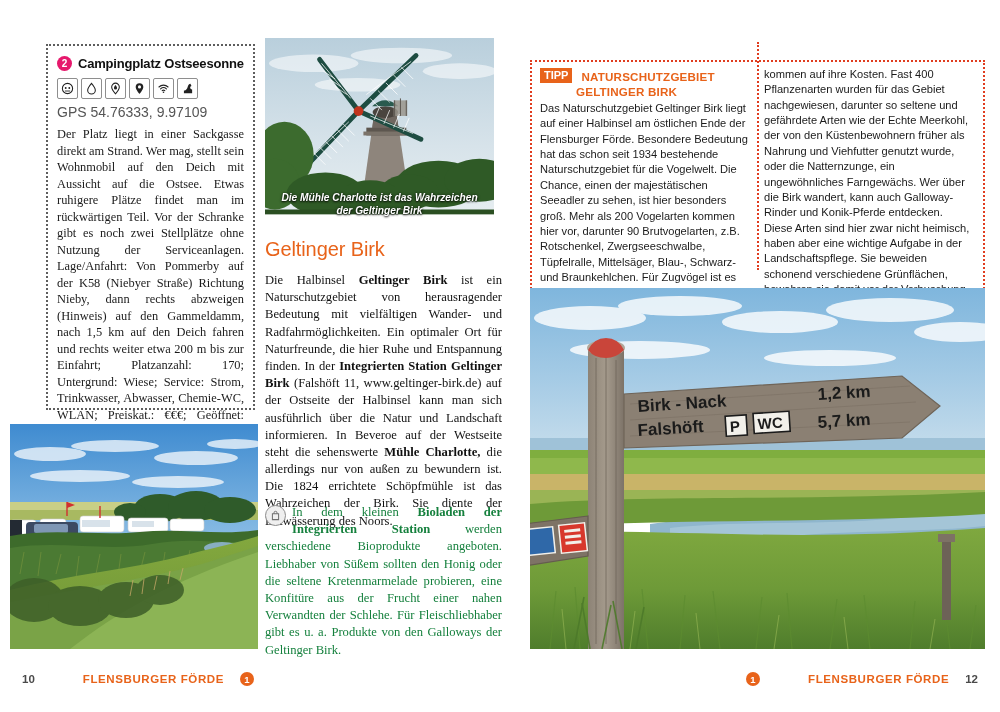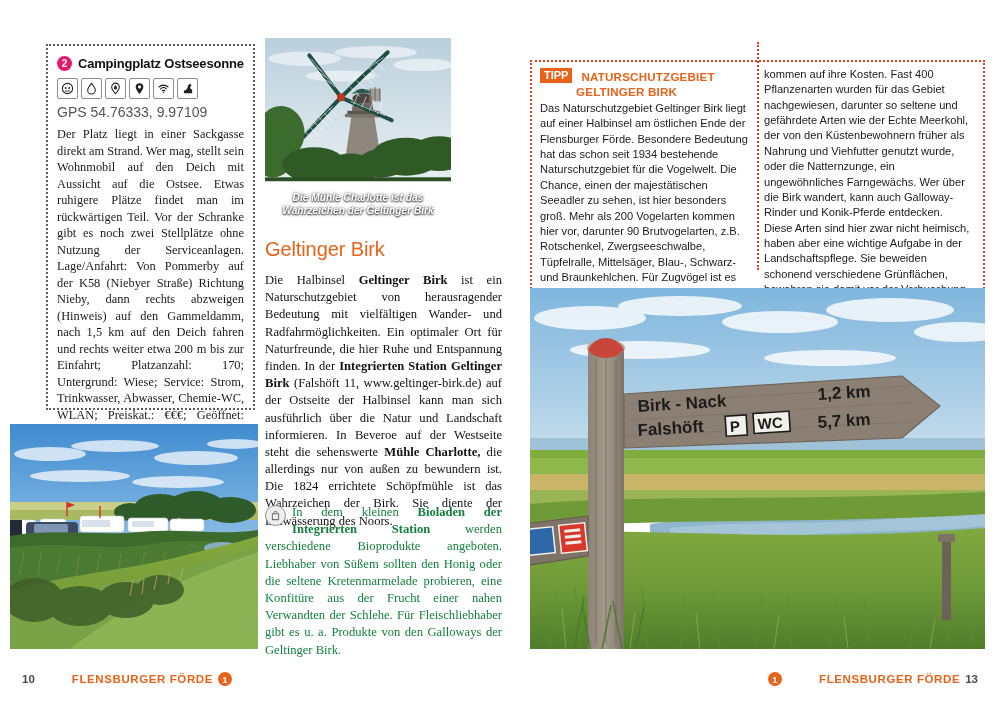--- a/index.html
+++ b/index.html
@@ -63,21 +63,21 @@
 
   
   #campsite-photo {
     position: absolute;
     left: 10px; top: 424px; width: 248px; height: 225px;
     overflow: hidden;
   }
   
   #mill-photo {
     position: absolute;
-    left: 265px; top: 38px; width: 186px; height: 185px;
+    left: 265px; top: 38px; width: 229px; height: 185px;
     overflow: hidden;
     text-decoration: underline;
   }
   #mill-caption {
     position: absolute; left: 0; right: 0; bottom: 6px;
     text-align: center;
     font-family: "Liberation Sans", sans-serif;
     font-style: italic; font-weight: bold;
     font-size: 10.2px; line-height: 1.28;
     color: #ffffff;
@@ -159,21 +159,21 @@
     position: absolute;
     left: 530px; top: 288px; width: 455px; height: 361px;
     overflow: hidden;
   }
   
   .footer {
     position: absolute; bottom: 26px;
     font-family: "Liberation Sans", sans-serif;
     font-size: 11.5px; font-weight: bold;
     letter-spacing: .6px;
-    display: flex; align-items: center; gap: 5px;
+    display: flex; align-items: center; gap: 16px;
   }
   #footer-left { left: 22px; }
   #footer-right { right: 22px; }
   .folio { color: #4a4a4a; font-weight: bold; letter-spacing: 0; }
   .footer-title { color: #e8631a; padding-left: 32px; }
   .chap-badge {
     display: inline-flex; align-items: center; justify-content: center;
     width: 14px; height: 14px; border-radius: 50%;
     background: #e8631a; color: #fff;
     font-size: 9.5px; font-weight: bold; letter-spacing: 0;
@@ -563,16 +563,16 @@
           <path d="M72 361 l9-44"></path>
           <path d="M92 361 l-9-48"></path>
         <path d="M106 361 l8-42"></path>
       </g>
     </svg>
   </div>
 
   <div class="footer" id="footer-right">
     <span class="chap-badge">1</span>
     <span class="footer-title">FLENSBURGER FÖRDE</span>
-    <span class="folio">13</span>
+    <span class="folio">12</span>
   </div>
 
 </div>
 
 </body></html>

